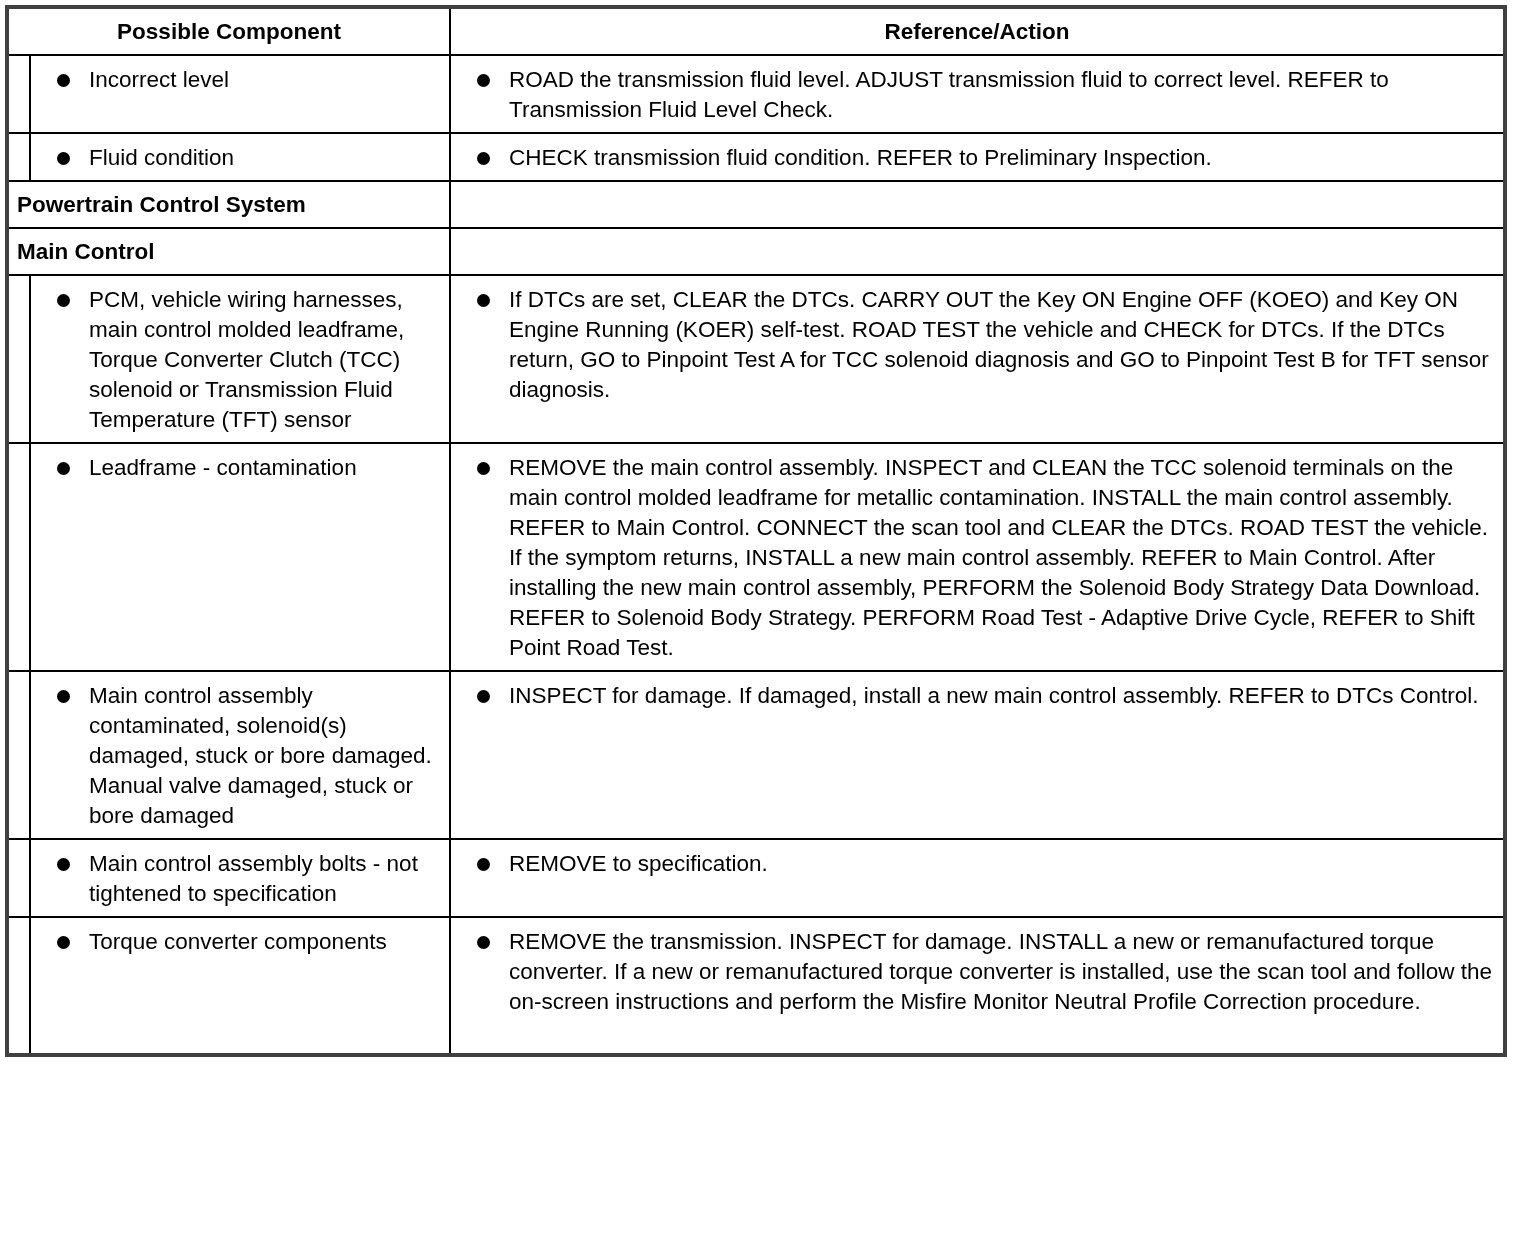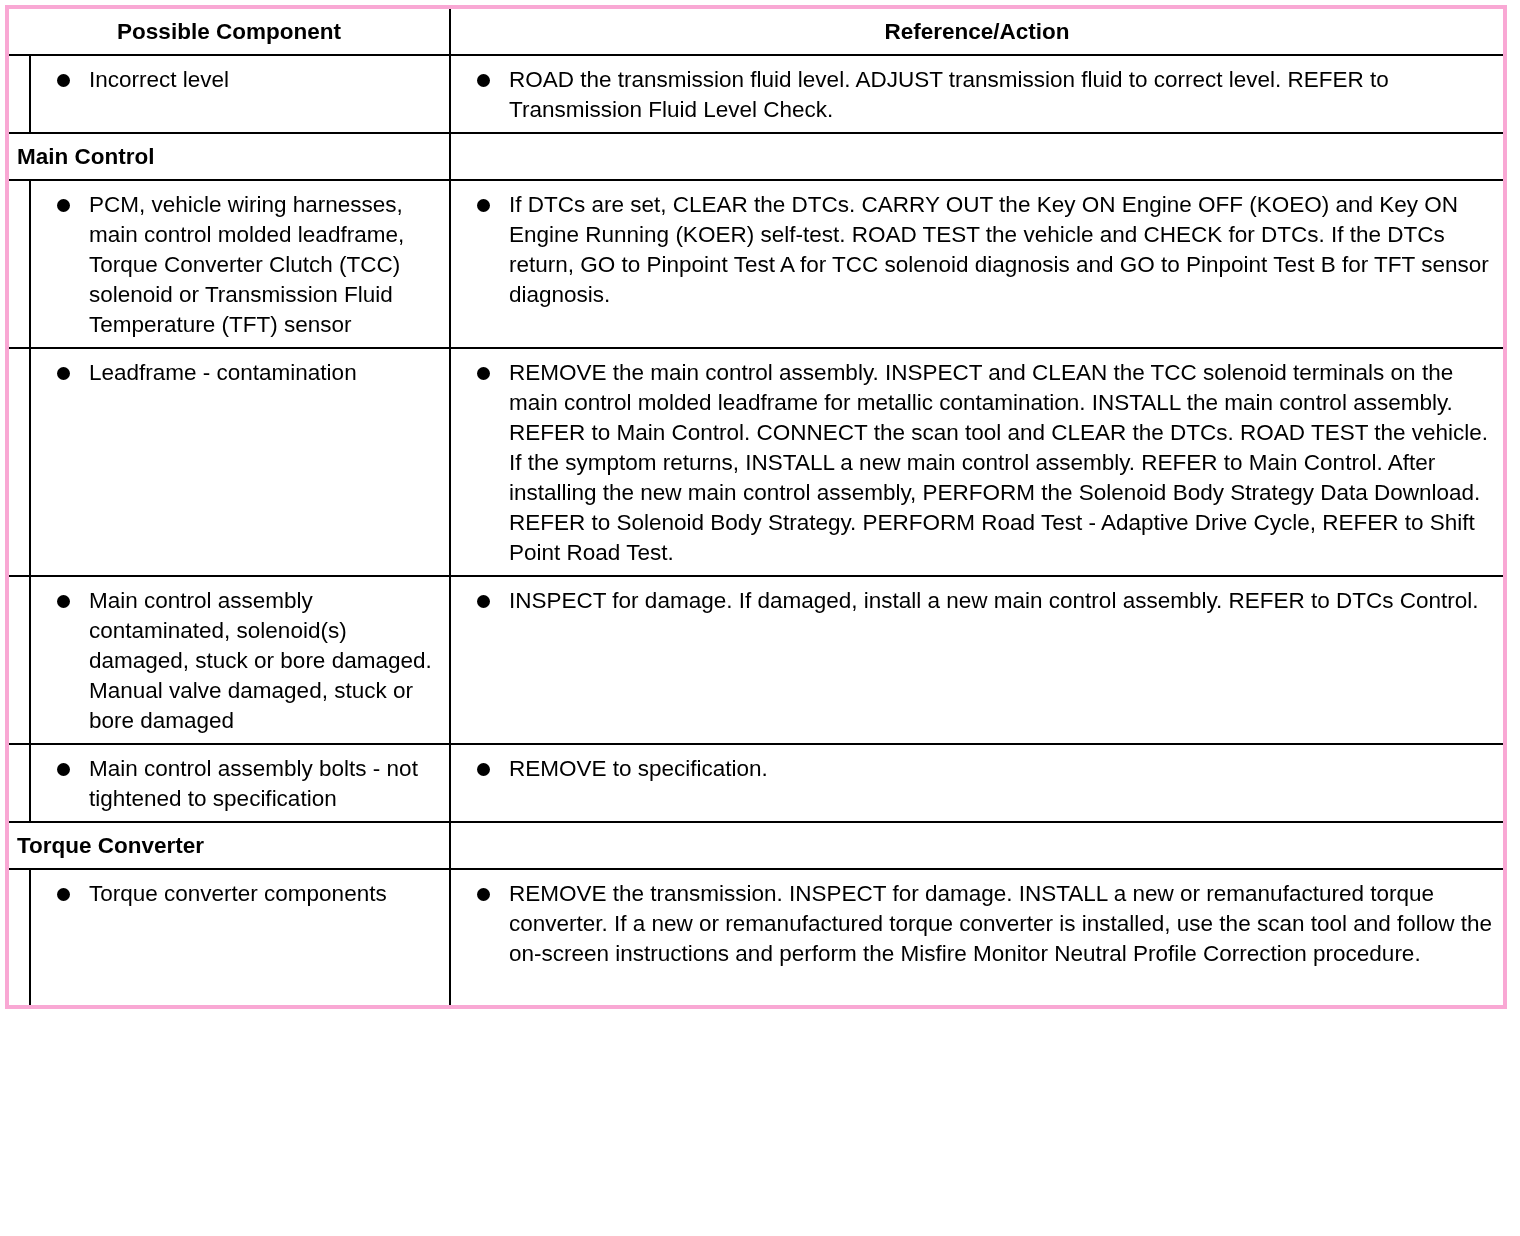--- a/index.html
+++ b/index.html
@@ -1,19 +1,19 @@
 <!DOCTYPE html>
 <html><head>
 <meta charset="utf-8">
 <style>
   html, body { margin:0; padding:0; background:#fff; }
   body { width:1520px; height:1236px; position:relative; font-family:"Liberation Sans", sans-serif; color:#000; }
   table.diag {
     position:absolute; left:5px; top:5px; width:1502px;
-    border-collapse:collapse; border:4px solid #f9a8d4; table-layout:fixed;
+    border-collapse:collapse; border:4px solid #404040; table-layout:fixed;
     font-size:22.5px; line-height:30px;
   }
   table.diag td, table.diag th { border:2px solid #000; padding:0; vertical-align:top; }
   th { font-weight:bold; text-align:center; height:45px; vertical-align:middle !important; }
   col.c-indent { width:23px; }
   col.c-comp { width:420px; }
   col.c-action { width:auto; }
   td.section { font-weight:bold; height:45px; vertical-align:middle !important; padding-left:8px !important; }
   td.indent { }
   td.comp, td.action { padding:9px 8px 7px 0 !important; }
@@ -49,21 +49,40 @@
             <span class="txt">Incorrect level</span>
           </div>
         </td>
       <td class="action">
           <div class="bullet-wrap">
             <span class="bullet"></span>
             <span class="txt">ROAD the transmission fluid level. ADJUST transmission fluid to correct level. REFER to Transmission Fluid Level Check.</span>
           </div>
         </td>
     </tr>
+    <tr style="height:48px">
+      <td class="indent"></td>
+      <td class="comp">
+          <div class="bullet-wrap">
+            <span class="bullet"></span>
+            <span class="txt">Fluid condition</span>
+          </div>
+        </td>
+      <td class="action">
+          <div class="bullet-wrap">
+            <span class="bullet"></span>
+            <span class="txt">CHECK transmission fluid condition. REFER to Preliminary Inspection.</span>
+          </div>
+        </td>
+    </tr>
 
+    <tr>
+      <td colspan="2" class="section">Powertrain Control System</td>
+      <td></td>
+    </tr>
     <tr>
       <td colspan="2" class="section">Main Control</td>
       <td></td>
     </tr>
 
     <tr style="height:168px">
       <td class="indent"></td>
       <td class="comp">
           <div class="bullet-wrap">
             <span class="bullet"></span>
@@ -116,24 +135,20 @@
           </div>
         </td>
       <td class="action">
           <div class="bullet-wrap">
             <span class="bullet"></span>
             <span class="txt">REMOVE to specification.</span>
           </div>
         </td>
     </tr>
 
-    <tr>
-      <td colspan="2" class="section">Torque Converter</td>
-      <td></td>
-    </tr>
     <tr style="height:138px">
       <td class="indent"></td>
       <td class="comp">
           <div class="bullet-wrap">
             <span class="bullet"></span>
             <span class="txt">Torque converter components</span>
           </div>
         </td>
       <td class="action">
           <div class="bullet-wrap">

